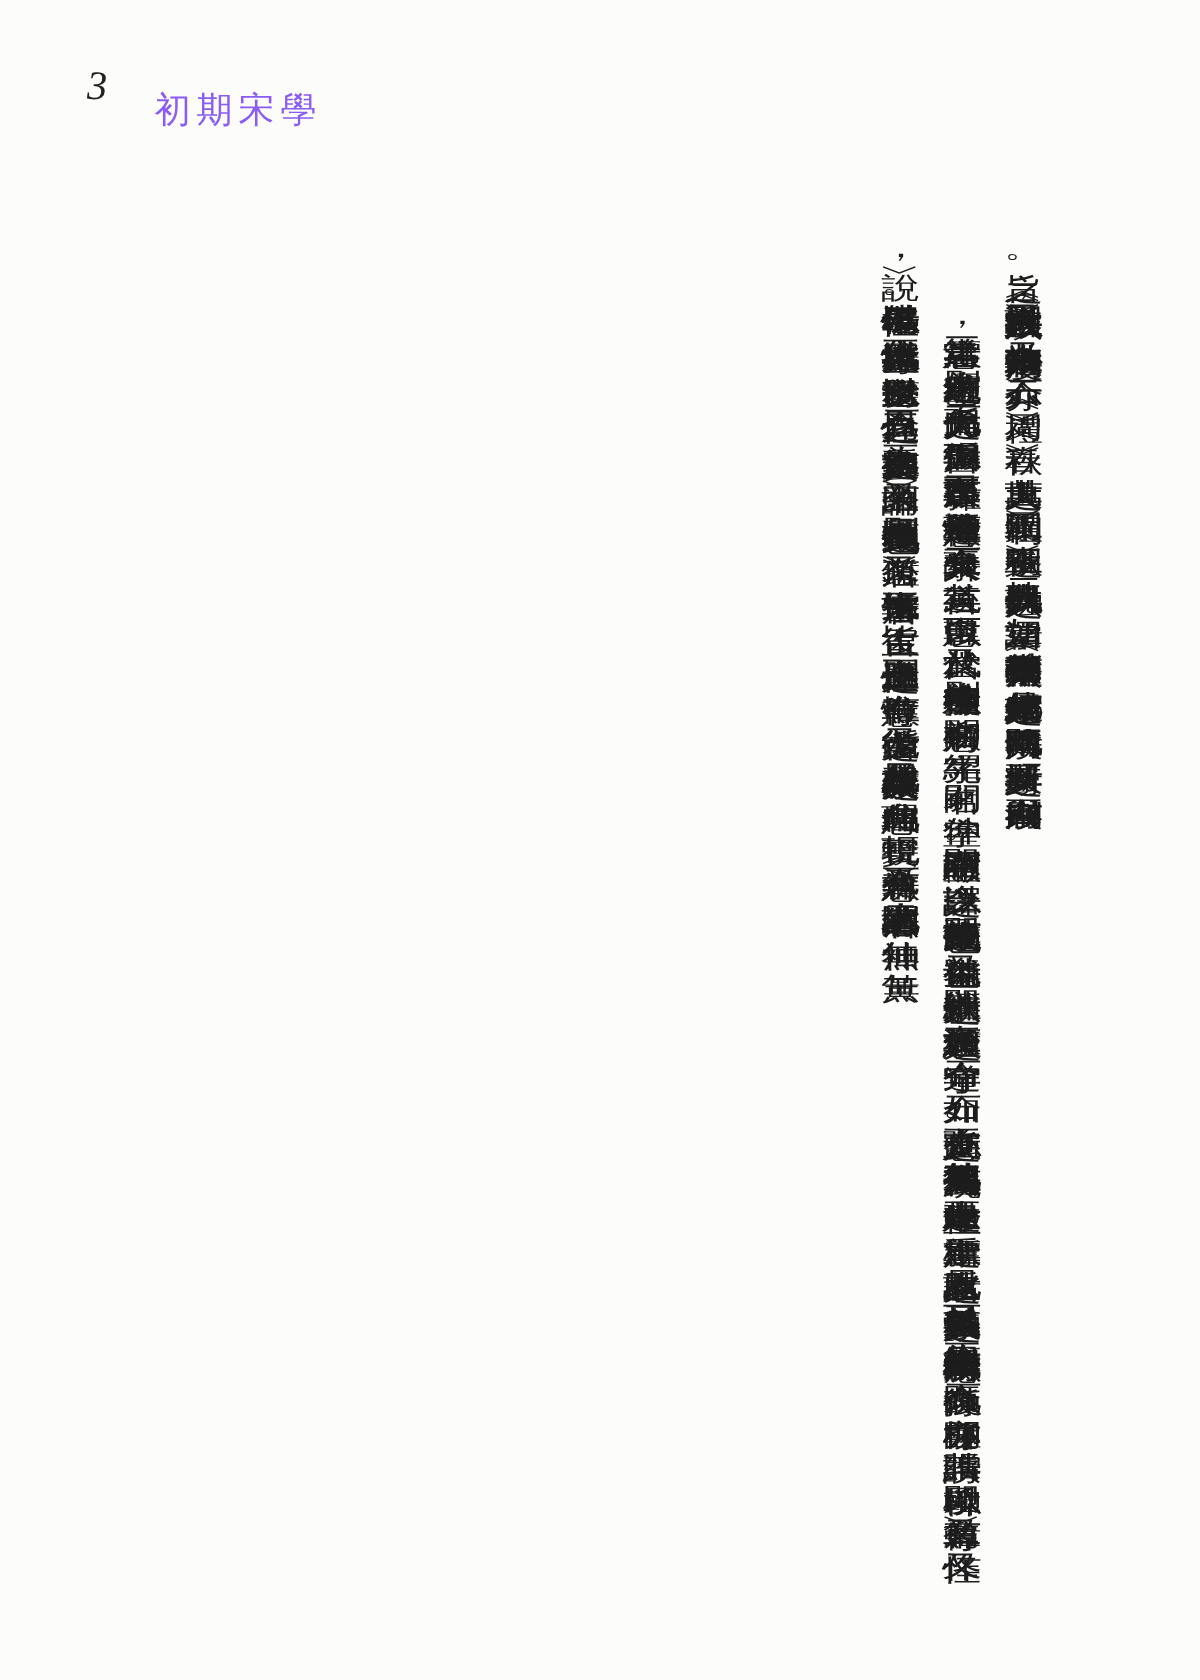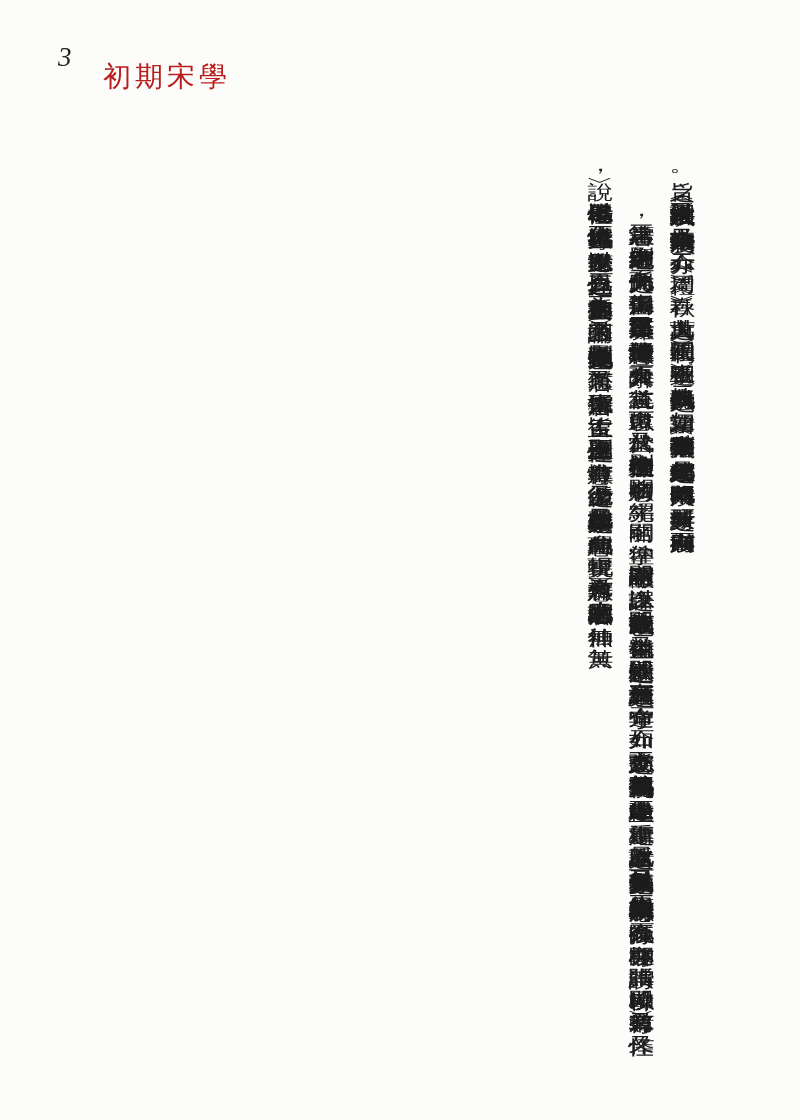--- a/index.html
+++ b/index.html
@@ -25,23 +25,23 @@
     top: 44px;
     font-size: 27px;
     font-style: italic;
     color: #222222;
     line-height: 1;
   }
   .running-title {
     position: absolute;
     left: 103px;
     top: 60px;
-    font-size: 28px;
+    font-size: 24px;
     letter-spacing: 4px;
-    color: #b91c1c;
+    color: #8b5cf6;
     line-height: 1.2;
     white-space: nowrap;
   }
   .text-block {
     position: absolute;
     top: 166px;
     right: 97px;
     height: 860px;
     width: 620px;
   }

